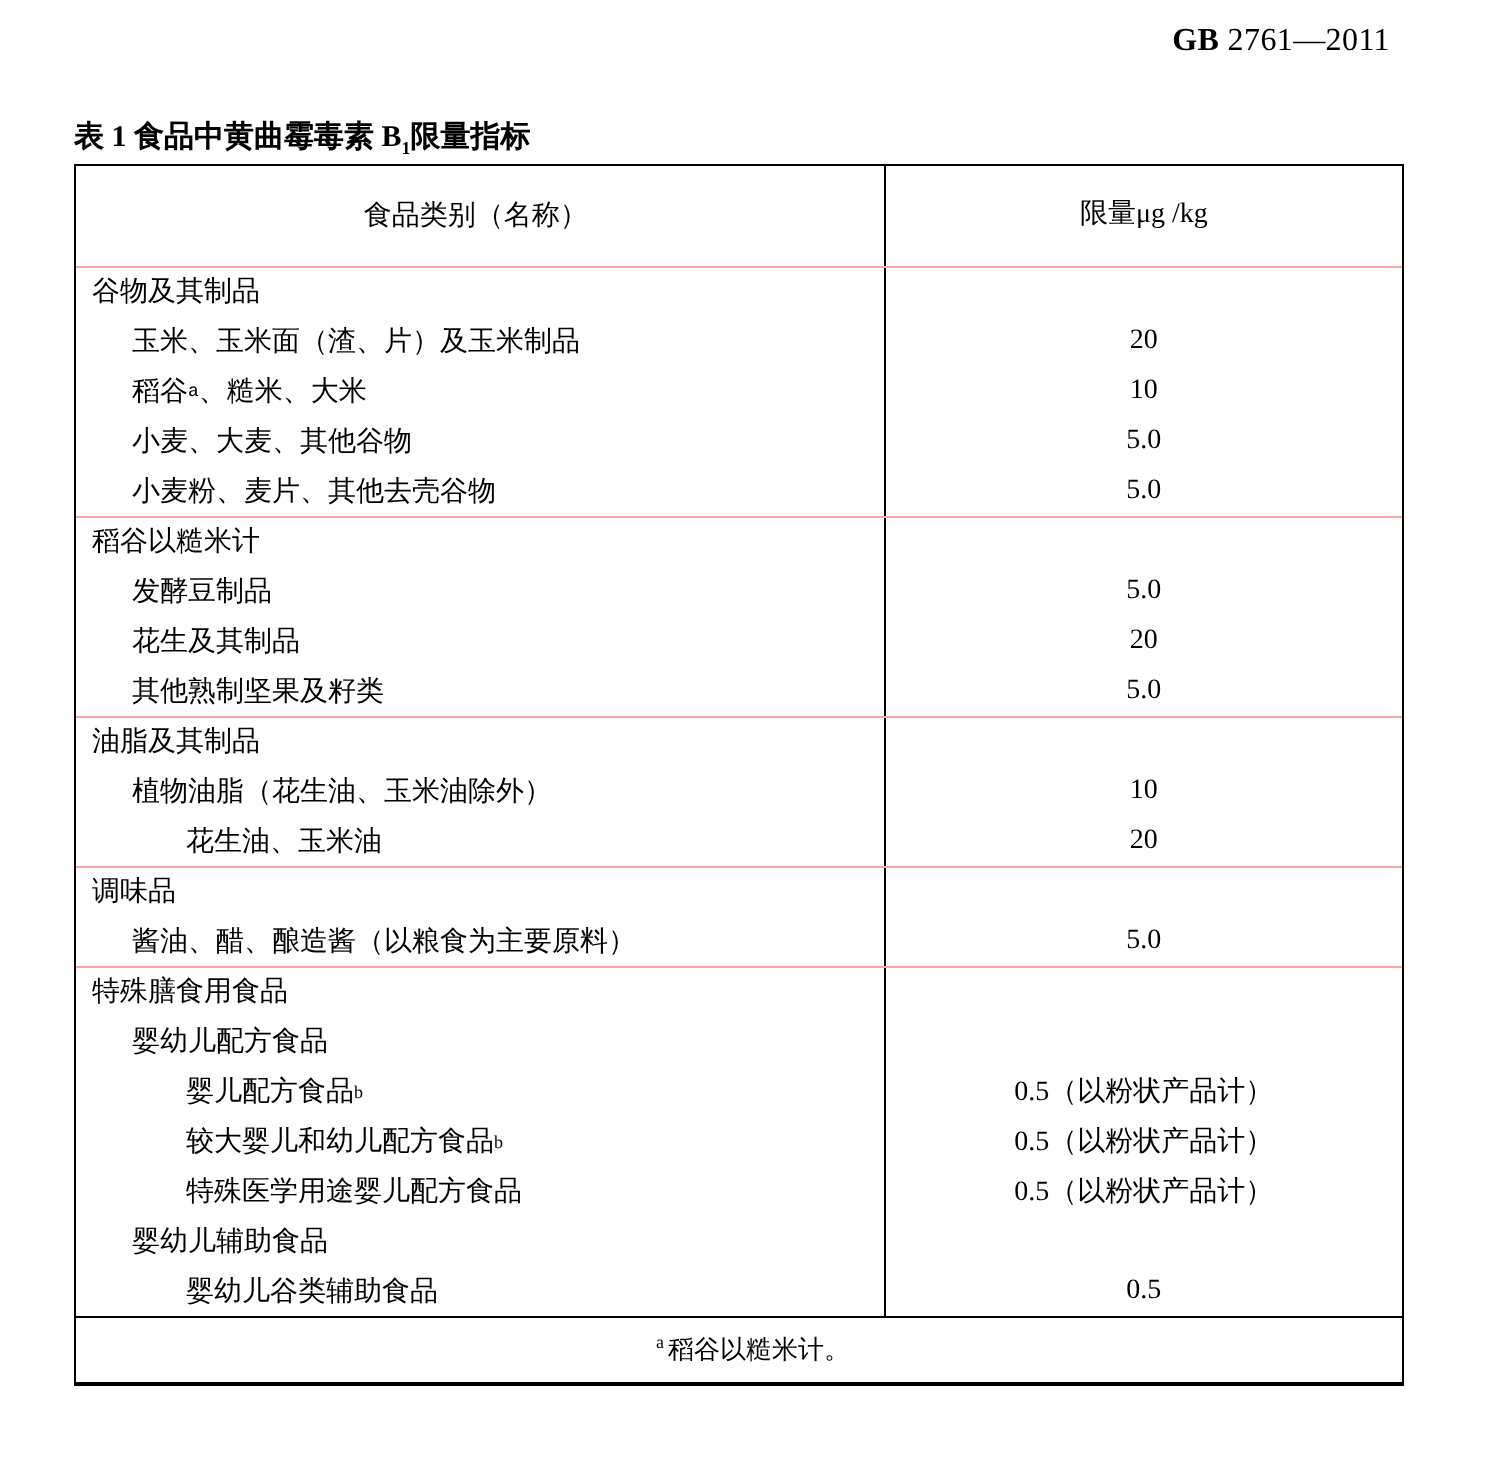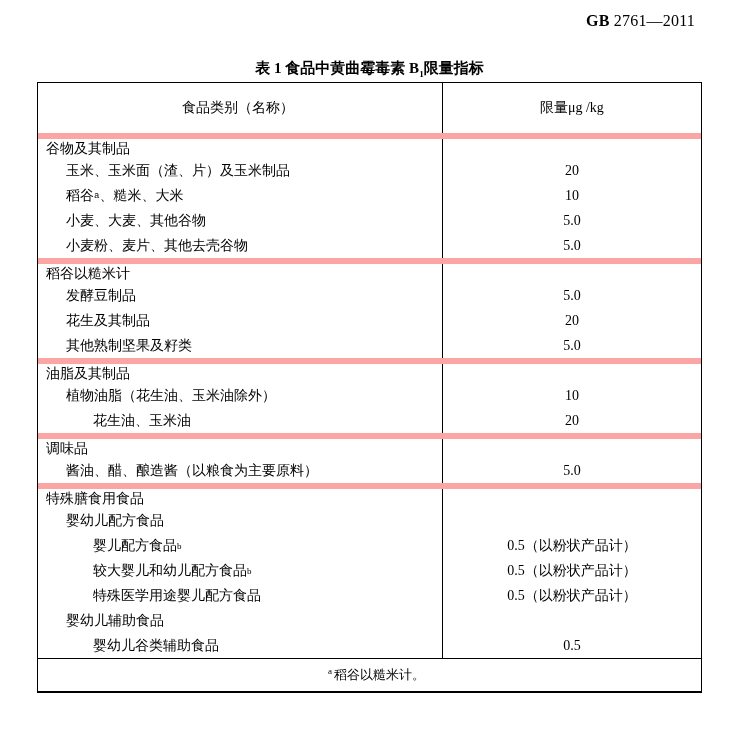--- a/index.html
+++ b/index.html
@@ -22,21 +22,21 @@
     right:53px;
     font-size:16px;
     letter-spacing:0.2px;
   }
   .doc-number .gb-bold { font-weight:bold; }
   .table-title {
     position:absolute;
     top:59px;
     left:37px;
     width:665px;
-    text-align:center;
+    text-align:left;
     font-weight:bold;
     font-size:15px;
   }
   .table-title sub { font-size:9px; }
   .gb-table {
     position:absolute;
     top:82px;
     left:37px;
     width:665px;
     border-left:1px solid #000;
@@ -56,21 +56,21 @@
   .c2 {
     width:259px;
     justify-content:center;
     text-align:center;
   }
   .thead .c1 { justify-content:center; text-align:center; padding-left:0; }
   .thead .c2 { flex-direction:row; justify-content:center; line-height:22px; }
   .indent0 { padding-left:8px; }
   .indent1 { padding-left:28px;font-family:Liberation Mono, monospace; }
   .indent2 { padding-left:55px; }
-  .section-start { border-top:6px solid #fca5a5; }
+  .section-start { border-top:1px solid #fca5a5; }
   sup { font-size:9px; line-height:0; vertical-align:super; }
   .footnotes {
     border-top:1px solid #000;
     padding:4px 0 5px 14px;
     font-size:13px;
   }
   .footnote-line { line-height:23px;text-align:center; }
   .footnote-line sup { margin-right:2px; }
 </style>
 </head>

